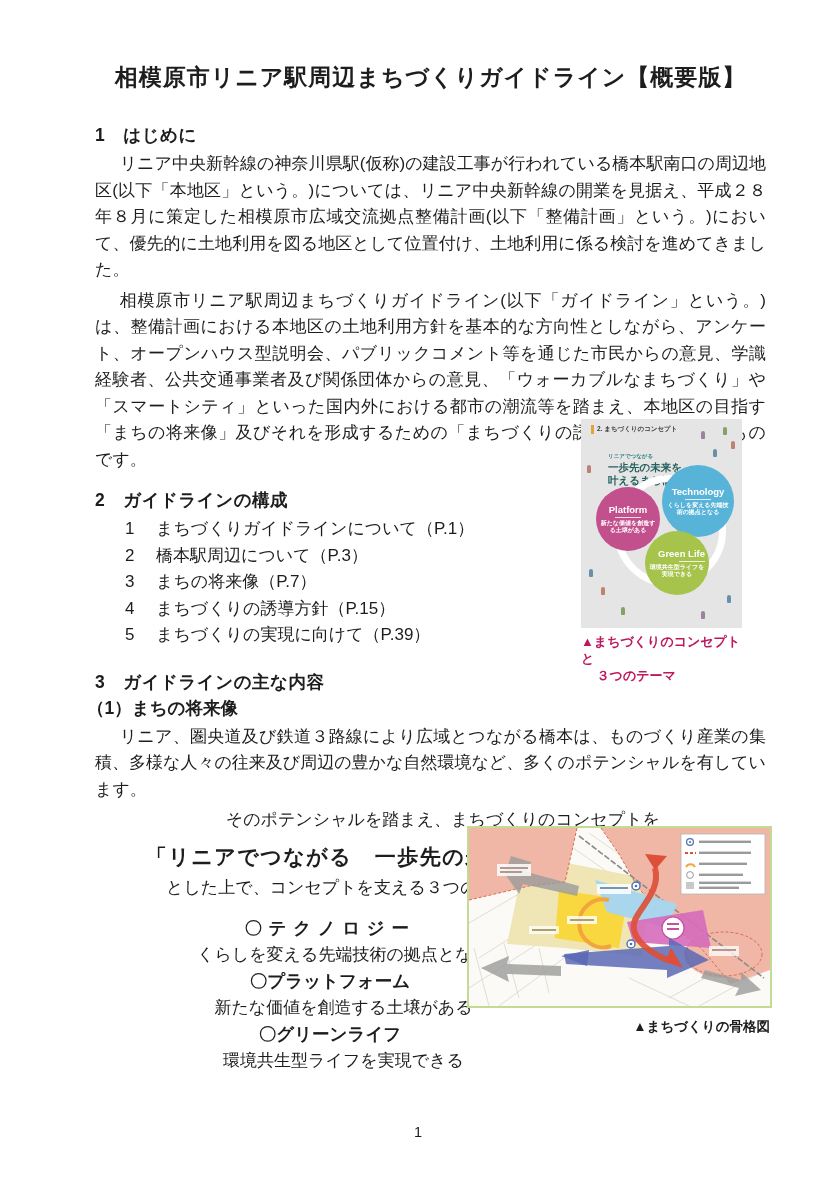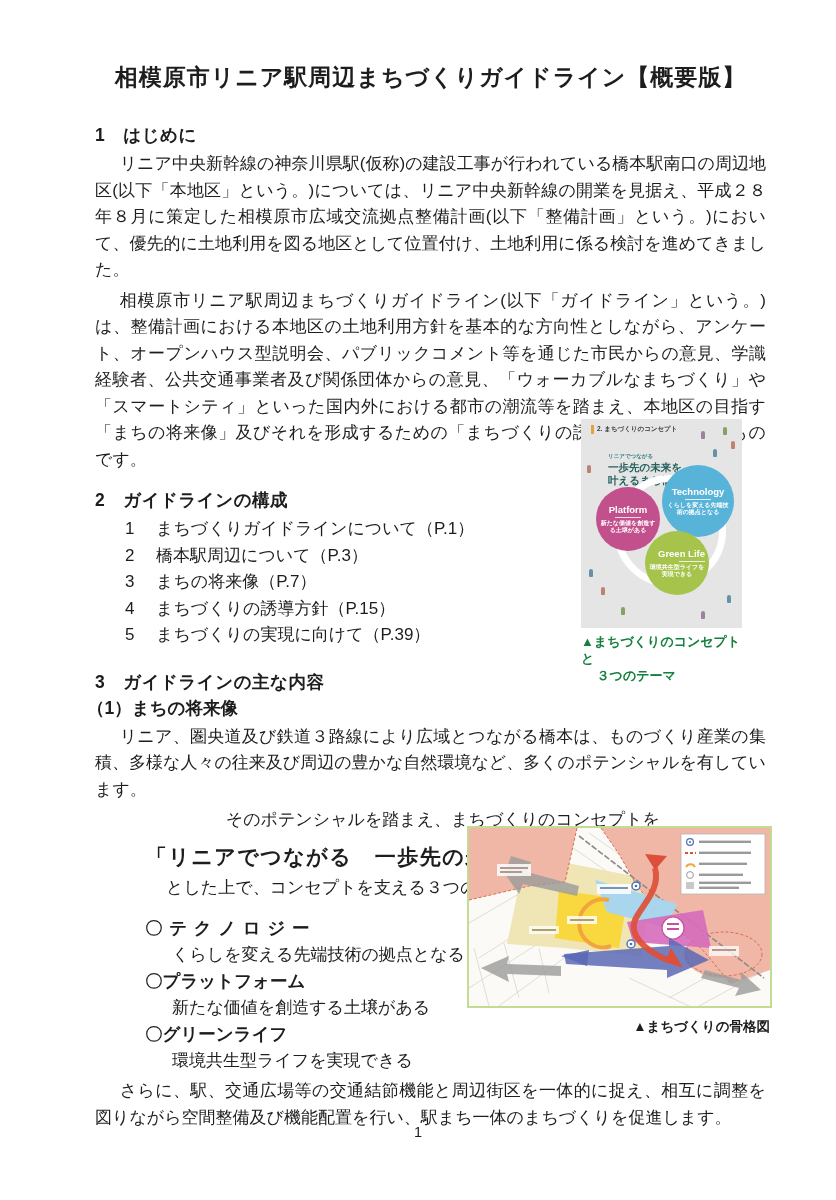--- a/index.html
+++ b/index.html
@@ -14,21 +14,21 @@
   .sec1 { margin-top:30px; }
   .sec2 { margin-top:15px; }
   .sec3 { margin-top:21px; }
   h3.sub { margin:2px 0 0 -8px; font-size:17.5px; font-weight:700; }
   p.body { margin:4px 0 0; font-size:17px; line-height:26.5px; text-align:justify; text-indent:1.45em; }
   p.nowrap { text-align:center; }
   .toc { margin:4px 0 0; max-width:440px; }
   .toc-item { display:flex; font-size:17px; line-height:26.5px; }
   .toc-num { width:31px; text-align:left; padding-left:0; flex:0 0 31px; margin-left:30px; }
   .quote { margin:9px 0 0; text-align:center; font-size:21px; font-weight:700; letter-spacing:1.5px; }
-  .themes { margin:14px 0 0 50px; max-width:370px; }
+  .themes { margin:14px 0 0 50px; max-width:370px;text-align:center; }
   .theme-title { font-size:17.5px; font-weight:700; line-height:26.5px; }
   .theme-title.wide { letter-spacing:.38em; }
   .theme-desc { font-size:17px; line-height:26.5px; margin-left:27px; }
   .final-para { margin-left:-7px; text-indent:1.7em; margin-top:28px; }
   .page-num { position:absolute; left:0; bottom:60px; width:100%; text-align:center; font-size:14.5px; }
 
   
   .concept-fig { position:absolute; left:581px; top:419px; width:164px; }
   .concept-art { position:relative; width:161px; height:209px; background:#e5e5e5; overflow:hidden; }
   .ca-header { position:absolute; left:10px; top:6px; font-size:6.5px; font-weight:700; color:#3a3a3a; white-space:nowrap; border-left:3px solid #e8a13c; padding-left:3px; }
@@ -36,21 +36,21 @@
   .ca-title { position:absolute; left:27px; top:42px; font-size:10.5px; line-height:13px; font-weight:700; color:#24605e; white-space:pre-line; }
   .ring { position:absolute; left:33px; top:56px; width:98px; height:98px; border:7px solid #ffffff; border-radius:50%; }
   .circle { position:absolute; border-radius:50%; color:#fff; text-align:center; display:flex; flex-direction:column; align-items:center; justify-content:center; padding:4px; box-sizing:border-box; }
   .circle .c-name { font-weight:700; font-size:9.5px; line-height:11px; }
   .circle .c-div { width:26px; height:1px; background:rgba(255,255,255,.8); margin:2px 0; }
   .circle .c-desc { font-size:6px; line-height:7.5px; font-weight:600; }
   .c-tech { left:81px; top:46px; width:72px; height:72px; background:#58b3d9; }
   .c-plat { left:15px; top:68px; width:64px; height:64px; background:#c2508d; }
   .c-green { left:64px; top:112px; width:64px; height:64px; background:#a6c34c;align-items:flex-end; }
   .person { position:absolute; width:4px; height:8px; border-radius:2px 2px 1px 1px; opacity:.8; }
-  .fig-caption { margin-top:5px; font-size:13px; font-weight:600; line-height:17px; color:#15803d; }
+  .fig-caption { margin-top:5px; font-size:13px; font-weight:600; line-height:17px; color:#be185d; }
   .fig-caption .cap2 { padding-left:1.2em; }
 
   
   .map-fig { position:absolute; left:467px; top:826px; width:305px; }
   .map-frame { border:2px solid #c3dc93; width:301px; height:178px; background:#fbfaf6; }
   .map-caption { margin-top:10px; text-align:right; font-size:13.5px; font-weight:600; padding-right:2px; }
 </style>
 </head>
 <body>
 
@@ -101,21 +101,20 @@
 
       <div class="themes">
         <div class="theme-title wide">〇テクノロジー</div>
         <div class="theme-desc">くらしを変える先端技術の拠点となる</div>
         <div class="theme-title">〇プラットフォーム</div>
         <div class="theme-desc">新たな価値を創造する土壌がある</div>
         <div class="theme-title">〇グリーンライフ</div>
         <div class="theme-desc">環境共生型ライフを実現できる</div>
       </div>
 
-      <p class="body final-para">さらに、駅、交通広場等の交通結節機能と周辺街区を一体的に捉え、相互に調整を図りながら空間整備及び機能配置を行い、駅まち一体のまちづくりを促進します。</p>
     </div>
   </div>
 
   <div class="concept-fig">
     <div class="concept-art">
       <div class="ca-header">2. まちづくりのコンセプト</div>
       <div class="ca-sub">リニアでつながる</div>
       <div class="ca-title">一歩先の未来を
 叶えるまち橋本</div>
       <div class="ring"></div>

